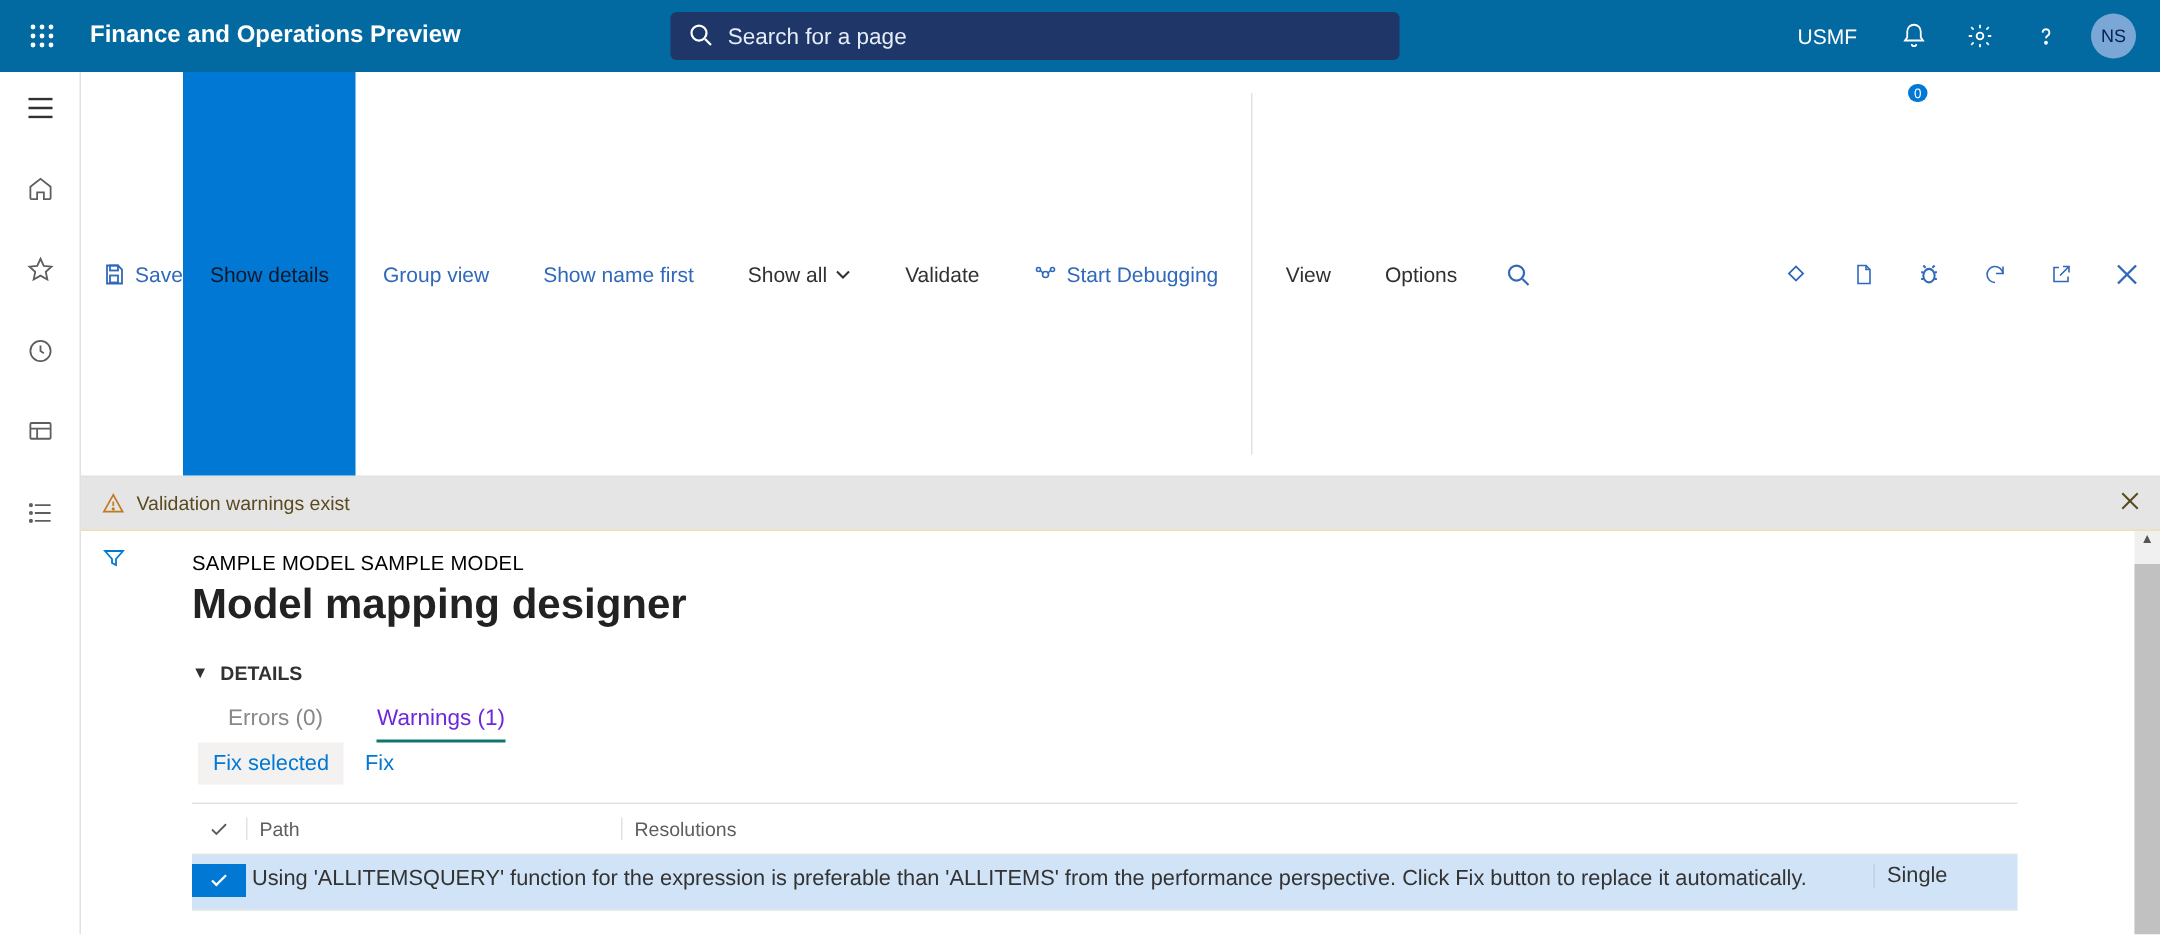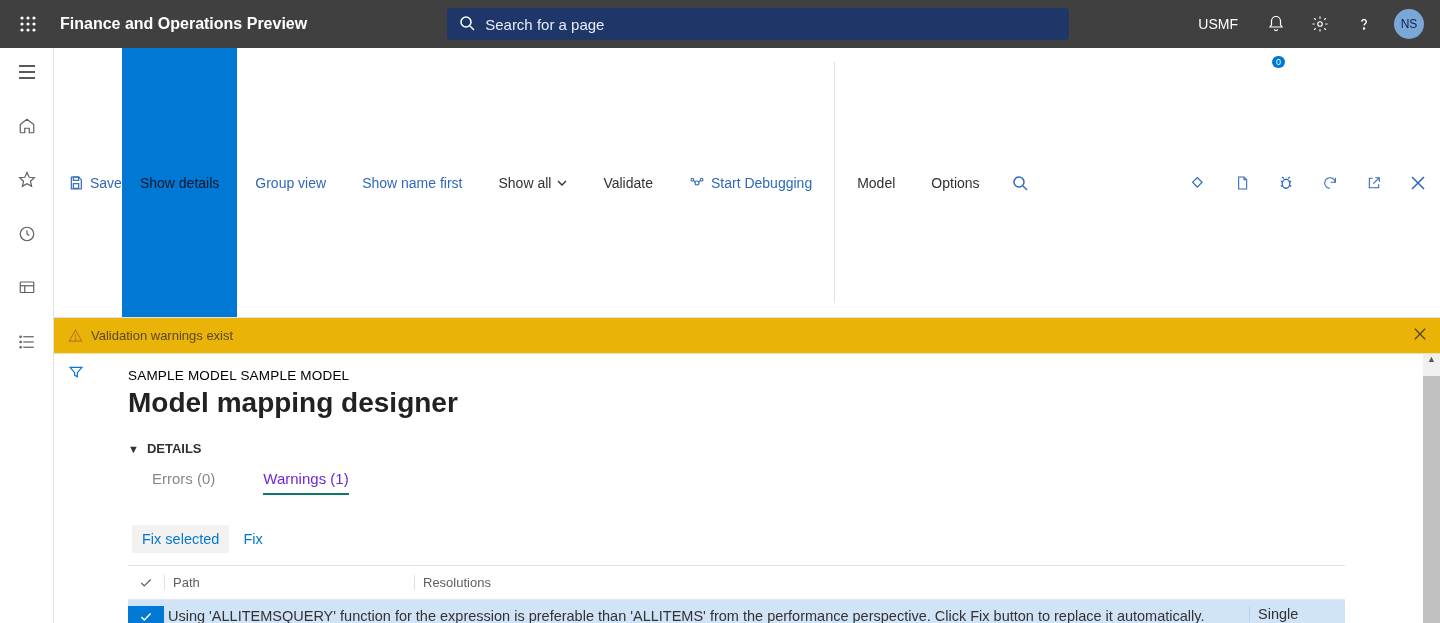--- a/index.html
+++ b/index.html
@@ -10,21 +10,21 @@
     background: #ffffff;
     width: 1440px;
     height: 623px;
     overflow: hidden;
     position: relative;
   }
 
   
   .topbar {
     height: 48px;
-    background: #404040;
+    background: #0369a1;
     display: flex;
     align-items: center;
     color: #fff;
     padding: 0 8px;
   }
   .waffle {
     width: 40px;
     display: flex;
     align-items: center;
     justify-content: center;
@@ -34,21 +34,21 @@
     font-size: 16px;
     font-weight: 600;
     margin-left: 12px;
     flex: 0 0 auto;
   }
   .search-wrap {
     flex: 0 0 auto;
     margin-left: 140px;
   }
   .searchbox {
-    width: 622px;
+    width: 486px;
     height: 32px;
     background: #1f3768;
     border-radius: 4px;
     display: flex;
     align-items: center;
     padding: 0 12px;
     color: #cdd6e8;
   }
   .searchbox .icon { margin-right: 10px; color:#fff; }
   .topbar-spacer { flex: 1; }
@@ -108,21 +108,21 @@
     display:flex; flex-direction:column; align-items:center;
     padding-top: 8px;
     gap: 22px;
   }
   .left-rail .ricn { color:#605e5c; display:flex; align-items:center; justify-content:center; width:32px; height:32px;}
   .right-of-rail { flex:1; display:flex; flex-direction:column; position:relative; }
 
   
   
   .warn-banner {
-    background: #eab308;
+    background: #e5e5e5;
     border-bottom: 1px solid #f0e0b0;
     display:flex; align-items:center;
     height: 36px;
     padding: 0 14px;
     font-size: 13px;
     color: #5a4a20;
   }
   .warn-banner .wx { margin-left:auto; color:#5a4a20; }
 
   .main-area {
@@ -136,24 +136,24 @@
   .filter-col .ficon { color:#0078d4; }
   .content-col {
     flex:1;
     padding: 14px 30px 0 30px;
     position:relative;
   }
   .breadcrumb { font-size: 13.5px; color:#000000; letter-spacing:0.2px; }
   .page-title { font-size: 28px; font-weight:600; color:#222; margin-top: 4px; }
   .details-hdr { margin-top: 22px; display:flex; align-items:center; gap:8px; font-size:13px; font-weight:600; }
   .details-hdr .caret { font-size:11px; }
-  .tabs { display:flex; gap:48px; margin-top: 14px; padding-left: 24px; }
+  .tabs { display:flex; gap:36px; margin-top: 14px; padding-left: 24px; }
   .tab { font-size: 15px; color:#8a8886; padding-bottom: 6px; }
   .tab.active { color:#6d28d9; border-bottom: 2px solid #0f766e; }
-  .fix-row { display:flex; gap:4px; margin-top: 30px; padding-left:4px;}
+  .fix-row { display:flex; gap:4px; padding-left:4px;}
   .fix-btn { padding: 6px 10px; font-size:14.5px; color:#0078d4; }
   .fix-btn.hover { background:#f3f2f1; }
 
   
   .tbl { margin-top: 12px; border-top:1px solid #e1e1e1; width: 1217px; }
   .trow { display:flex; border-bottom:1px solid #e5e5e5; }
   .trow.head { background:#fff; font-size:13px; color:#605e5c; height:34px; align-items:center;}
   .trow.body { background:#d0e3f7; font-size:14.5px; color:#333; align-items:flex-start; padding-top:6px; padding-bottom:8px;}
   .tcell { padding: 0 8px; }
   .c-chk { width:36px; display:flex; align-items:center; justify-content:center; align-self:stretch;}
@@ -309,21 +309,21 @@
         <svg width="16" height="16" viewBox="0 0 24 24" fill="none" stroke="#3069ba" stroke-width="1.6">
           <circle cx="12" cy="12" r="3"></circle>
             <circle cx="5" cy="7" r="2"></circle>
             <circle cx="19" cy="7" r="2"></circle>
           <path d="M7 8l3 3M17 8l-3 3"></path>
         </svg>
         <span>Start Debugging</span>
       </div>
       <div class="cmd-sep"></div>
       <div class="cmd-btn dark">
-        <span>Model</span>
+        <span>View</span>
       </div>
       <div class="cmd-btn dark">
         <span>Options</span>
       </div>
       <div class="cmd-icon-btn">
         <svg width="16" height="16" viewBox="0 0 16 16" fill="none" stroke="#3069ba" stroke-width="1.5">
           <circle cx="7" cy="7" r="5"></circle>
             <line x1="11" y1="11" x2="15" y2="15"></line>
         </svg>
       </div>

